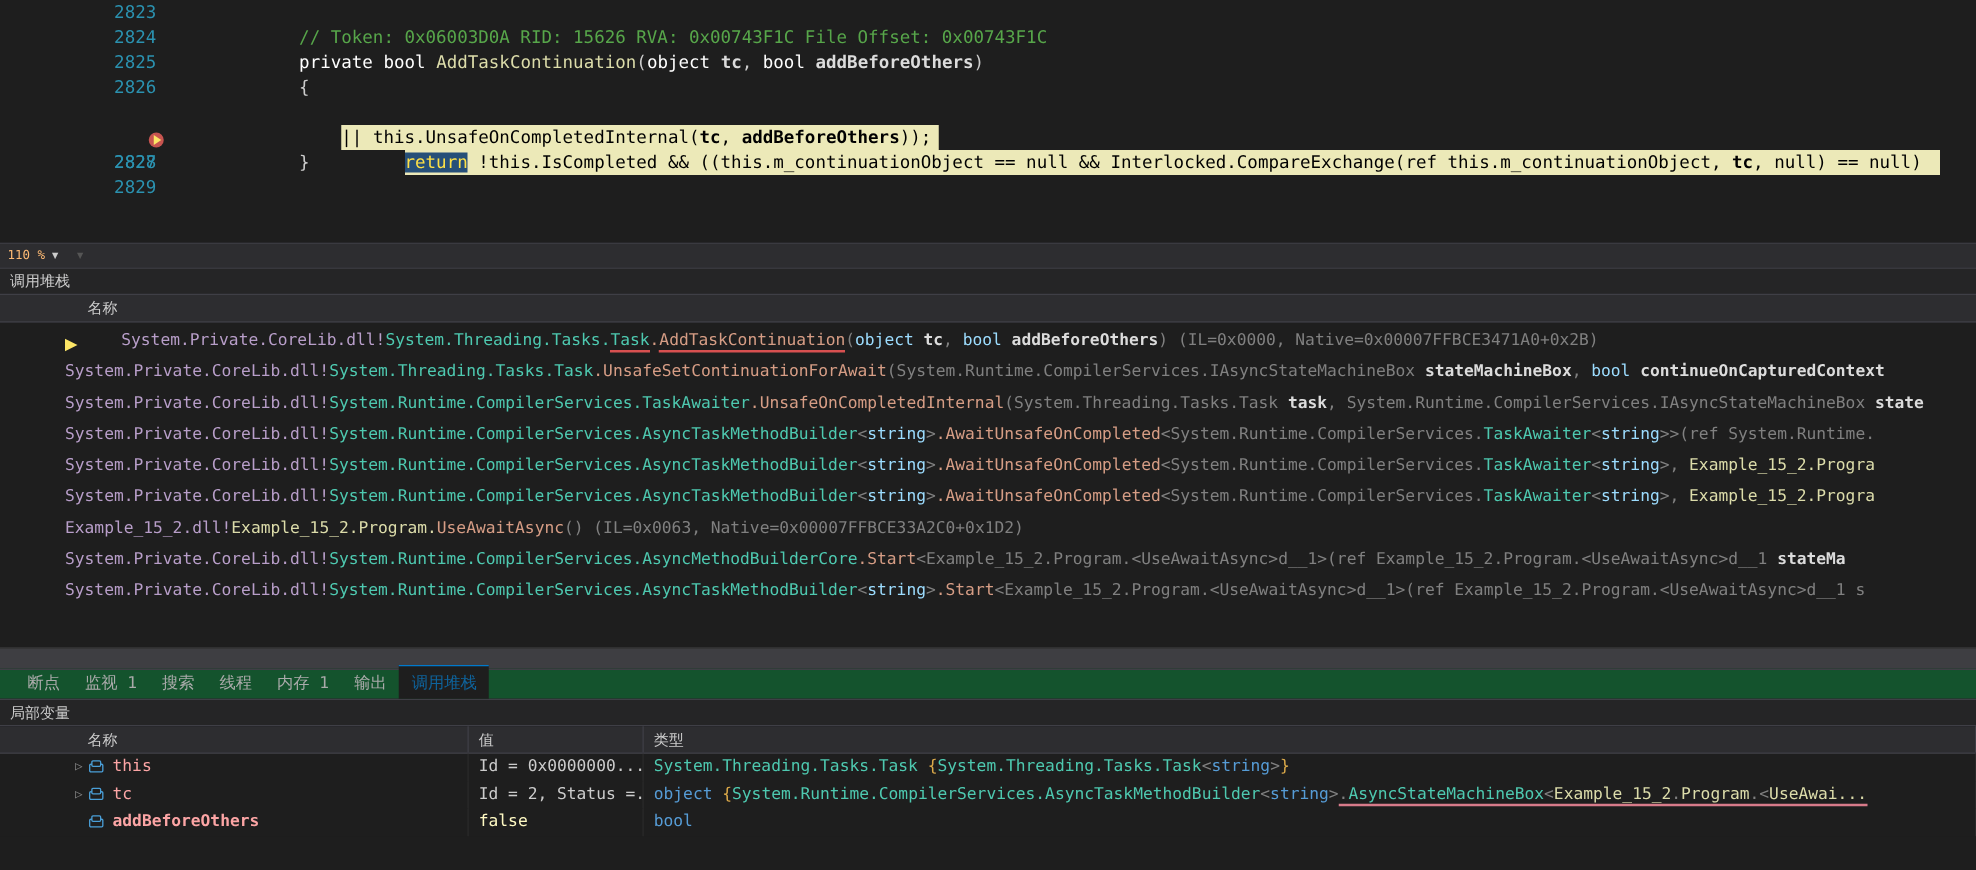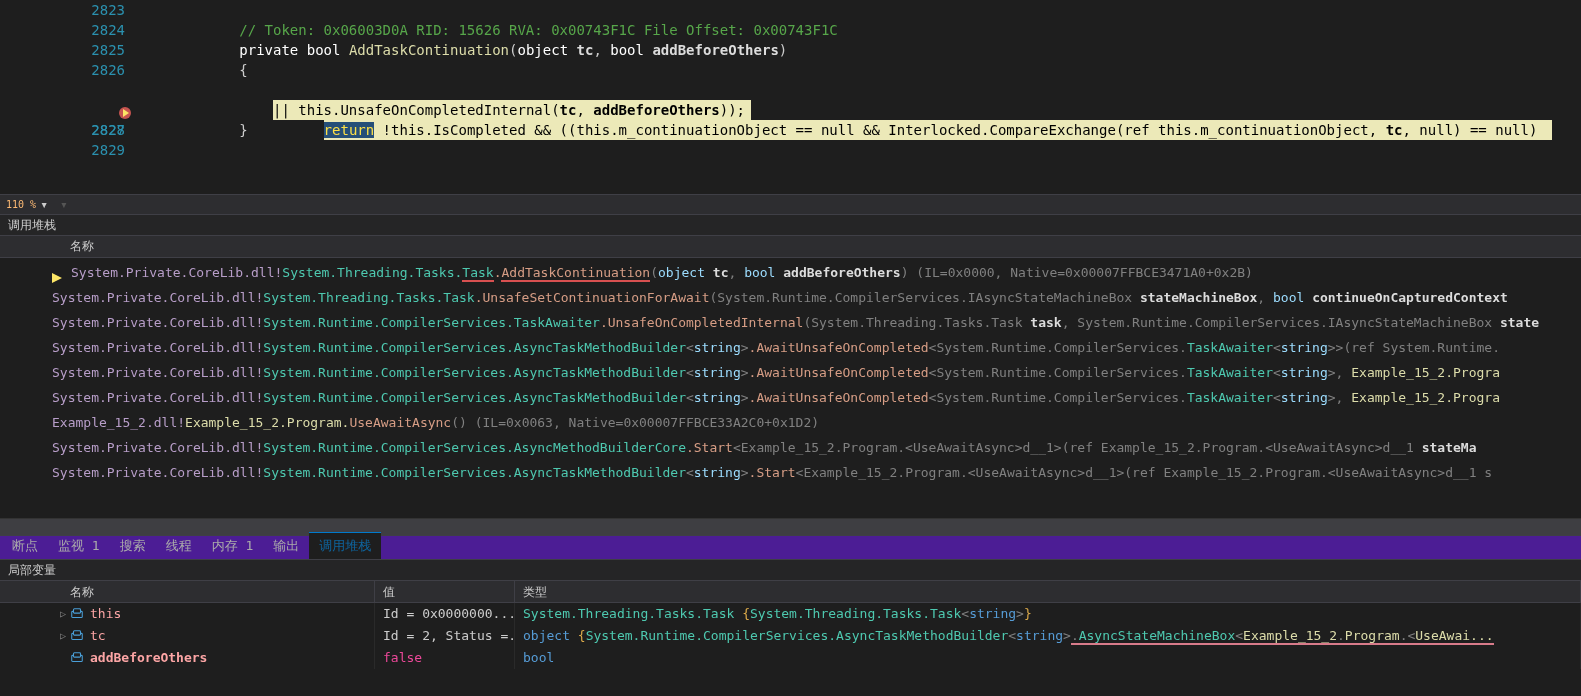--- a/index.html
+++ b/index.html
@@ -19,32 +19,32 @@
 .zoom-bar { height:20px; background:#2d2d30; border-top:1px solid #3f3f46; display:flex; align-items:center; padding-left:6px; }
 .zoom-val { color:#fdba74; font-size:10px; }
 .zoom-dd { width:16px; text-align:center; color:#ccc; cursor:pointer; }
 .panel-hdr { height:22px; background:#252526; border-top:1px solid #3f3f46; display:flex; align-items:center; padding-left:8px; color:#ccc; font-size:12px; border-bottom:1px solid #3f3f46; }
 .callstack { height:282px; background:#1e1e1e; overflow:hidden; }
 .col-hdr { height:22px; background:#2d2d30; display:flex; align-items:center; border-bottom:1px solid #3f3f46; }
 .col-hdr span { padding-left:70px; color:#ccc; font-size:12px; }
 .cs-rows { padding-top:2px; font-size:13px; }
 .cs-row { height:25px; line-height:25px; white-space:nowrap; padding-left:52px; position:relative; overflow:hidden; }
 .cs-arrow { position:absolute; left:50px; top:4px; width:18px; height:18px; }
-.cs-row.active { padding-left:71px; }
+.cs-row.active { padding-left:97px; }
 .c-gray { color:#808080; }
 .c-teal { color:#4ec9b0; }
 .c-yellow { color:#dcdcaa; }
 .c-orange { color:#d69d85; }
 .c-assembly { color:#b89ec9; }
 .c-white { color:#dcdcdc; }
 .c-blue { color:#9cdcfe; }
 .underline-red { border-bottom:2px solid #d85050; }
 .underline-pink { border-bottom:2px solid #d87b8a; }
 .scroll-h { height:17px; background:#3e3e42; border-top:1px solid #333; }
-.tabs-bar { height:24px; background:#4c1d95; border-top:1px solid #3f3f46; display:flex; align-items:flex-end; padding-left:2px; }
+.tabs-bar { height:24px; background:#14532d; border-top:1px solid #3f3f46; display:flex; align-items:flex-end; padding-left:12px; }
 .tab { padding:4px 10px; color:#aaa; font-size:13px; cursor:pointer; }
 .tab.active { color:#0e639c; background:#1e1e1e; border-top:1px solid #007acc; }
 .locals { background:#1e1e1e; }
 .locals-hdr { display:flex; height:22px; background:#2d2d30; border-bottom:1px solid #3f3f46; }
 .locals-hdr > div { padding:3px 8px; border-right:1px solid #3f3f46; color:#ccc; font-size:12px; }
 .lh-name { width:375px; padding-left:70px !important; }
 .lh-val { width:140px; }
 .lh-type { flex:1; }
 .loc-row { display:flex; height:22px; line-height:22px; }
 .loc-row > div { padding:0 8px; border-right:1px solid #2a2a2a; overflow:hidden; white-space:nowrap; }
@@ -162,17 +162,17 @@
       </div>
       <div class="loc-row">
         <div class="lr-name">
           <span class="expand" style="visibility:hidden">▷</span>
           <svg class="var-icon" viewBox="0 0 16 16">
             <rect x="2" y="5" width="12" height="7" rx="1" fill="none" stroke="#4a9fd8" stroke-width="1.2"></rect>
             <rect x="4" y="2" width="8" height="5" rx="1" fill="#1e1e1e" stroke="#4a9fd8" stroke-width="1.2"></rect>
           </svg>
           <span class="var-name bold">addBeforeOthers</span>
         </div>
-        <div class="lr-val" style="color: #ec4899;">false</div>
+        <div class="lr-val" style="color: #fef9c3;">false</div>
         <div class="lr-type"><span class="t-blue">bool</span></div>
       </div>
     </div>
 </div>
 
 </body></html>

